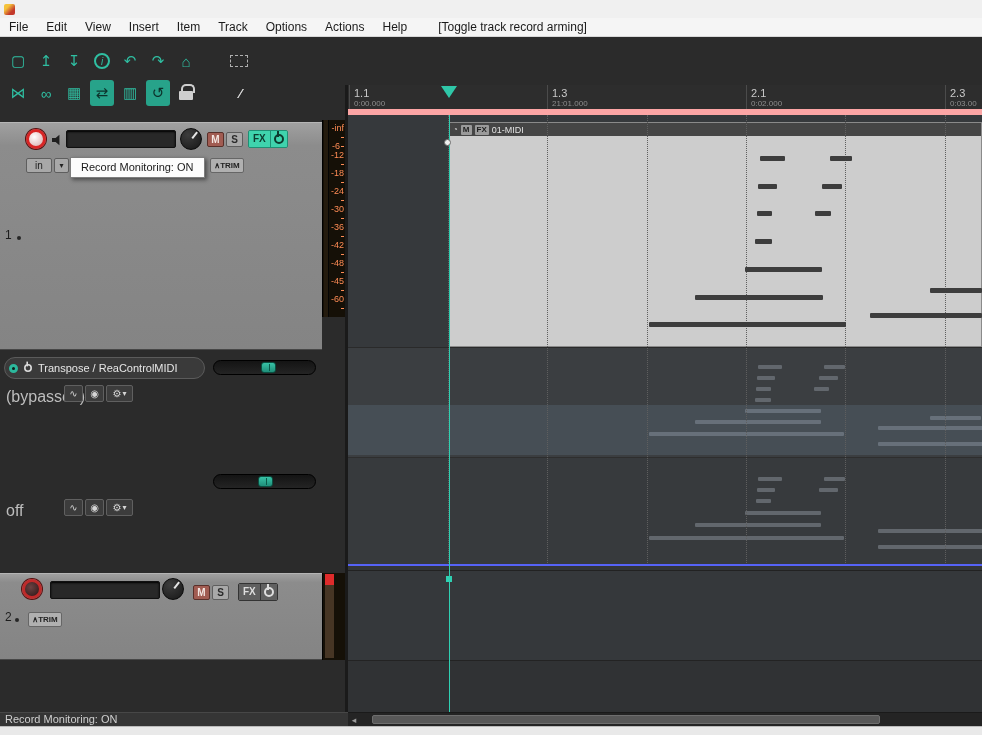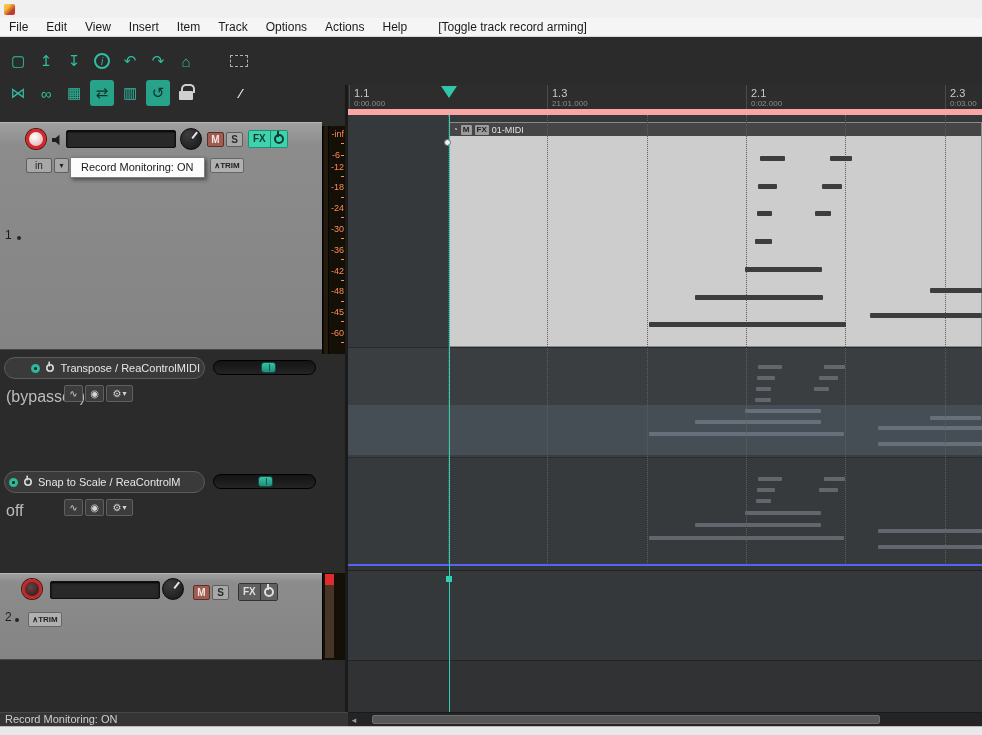--- a/index.html
+++ b/index.html
@@ -49,21 +49,21 @@
   .small-btn { background:#a8a8a8; border:1px solid #5e5e5e; color:#222; font-size:10px; text-align:center; border-radius:2px; }
   .trim-btn { width:34px; height:15px; background:#b0b0b0; border:1px solid #666; color:#222; font-size:8px; font-weight:bold; line-height:13px; text-align:center; border-radius:2px; }
   .track-num { font-size:12px; color:#1c1c1c; }
   .num-dot { width:4px; height:4px; border-radius:50%; background:#262626; }
 
   
   .track-panel { left:0; width:322px; background:linear-gradient(180deg,#a0a0a0 0%,#8c8c8c 10%,#848484 100%); border-top:1px solid #b5b5b5; border-bottom:1px solid #474747; }
   #track-panel-1 { top:122px; height:228px; }
   #track-panel-2 { top:573px; height:87px; }
   .meter-strip { left:322px; width:23px; background:#151007; border-left:1px solid #000; }
-  #meter1 { top:126px; height:228px; }
+  #meter1 { top:120px; height:197px; }
   #meter2 { top:573px; height:87px; }
   .meter-bar-col { position:absolute; left:1px; top:0; bottom:0; width:5px; background:#241b0e; border-right:1px solid #050505; }
   #meter-labels { position:absolute; left:5px; right:1px; top:4px; bottom:7px; display:flex; flex-direction:column; justify-content:space-between; }
   .meter-label { font-size:9px; line-height:9px; color:#ff8c55; text-align:right; }
   .meter-label::after { content:''; display:inline-block; width:3px; height:1px; background:#ff8c55; margin-left:1px; vertical-align:middle; }
   .tooltip { background:#fcfcfc; border:1px solid #7d7d7d; box-shadow:2px 2px 4px rgba(0,0,0,.45); font-size:11px; color:#1a1a1a; line-height:19px; padding:0 10px; white-space:nowrap; z-index:20; }
 
   
   .env-pill { display:flex; align-items:center; gap:5px; width:201px; height:22px; background:#3a3a3a; border:1px solid #5b5b5b; border-radius:11px; padding:0 4px 0 4px; }
   .env-ind { width:9px; height:9px; border-radius:50%; border:3px solid #2cb89c; background:#0f1e1a; flex:none; }
@@ -190,45 +190,40 @@
       <div class="meter-label">-30</div>
       <div class="meter-label">-36</div>
       <div class="meter-label">-42</div>
       <div class="meter-label">-48</div>
       <div class="meter-label">-45</div>
       <div class="meter-label">-60</div>
     </div>
 </div>
 
 <div class="abs" style="left:0;top:355px;width:345px;height:110px;">
-  <div class="abs env-pill" style="left:4px;top:2px;justify-content:flex-end;">
+  <div class="abs env-pill" style="left:4px;top:2px;">
     <span class="env-ind"></span>
     <span class="power-icon"></span>
     <span class="env-name">Transpose / ReaControlMIDI</span>
   </div>
   <div class="abs hslider" style="left:213px;top:5px;">
     <span class="thumb" style="left:47px;"></span>
   </div>
   <div class="abs env-state" style="left:6px;top:33px;">(bypassed)</div>
   <div class="abs env-btn-row" style="left:64px;top:30px;">
     <span class="env-btn">∿</span>
     <span class="env-btn">◉</span>
     <span class="env-btn wide">
         <span>⚙</span>
         <span class="caret">▾</span>
       </span>
   </div>
 </div>
 
 <div class="abs" style="left:0;top:469px;width:345px;height:100px;">
-  <div class="abs env-pill" style="left:4px;top:2px;">
-    <span class="env-ind"></span>
-    <span class="power-icon"></span>
-    <span class="env-name">Snap to Scale / ReaControlM</span>
-  </div>
   <div class="abs hslider" style="left:213px;top:5px;">
     <span class="thumb" style="left:44px;"></span>
   </div>
   <div class="abs env-state" style="left:6px;top:33px;">off</div>
   <div class="abs env-btn-row" style="left:64px;top:30px;">
     <span class="env-btn">∿</span>
     <span class="env-btn">◉</span>
     <span class="env-btn wide">
         <span>⚙</span>
         <span class="caret">▾</span>

